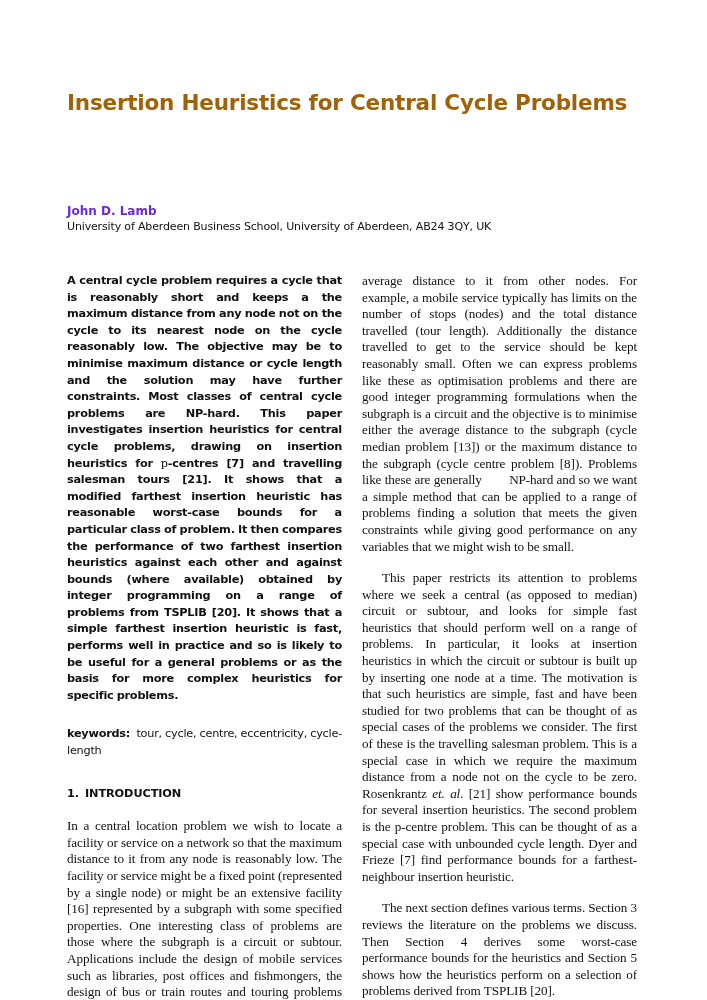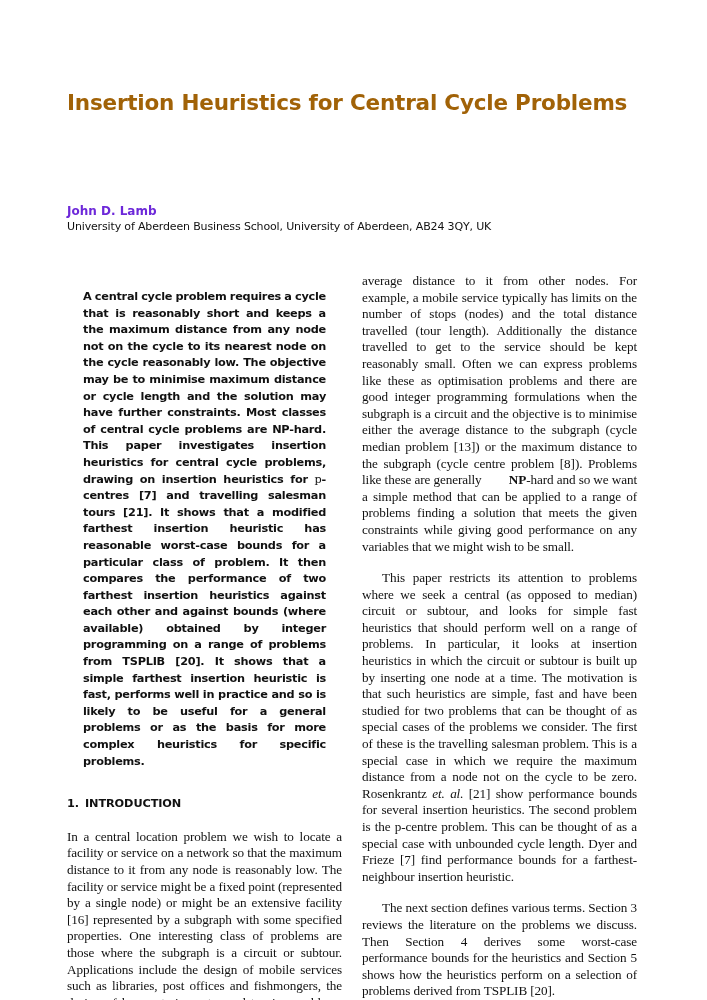--- a/index.html
+++ b/index.html
@@ -49,21 +49,21 @@
     }
     .col {
       position: absolute;
       top: 273px;
       width: 275px;
     }
     .col-left { left: 67px; }
     .col-right { left: 362px; }
 
     .abstract {
-      margin: 16px;
+      margin: 0;
       font-family: "DejaVu Sans", "Liberation Sans", sans-serif;
       font-weight: bold;
       font-size: 11.3px;
       line-height: 16.6px;
       text-align: justify;
       hyphens: auto;
       letter-spacing: -0.25px;
       word-spacing: -0.5px;
     }
     .abstract .ptext { font-family: "DejaVu Serif", serif; font-weight: normal; }
@@ -93,33 +93,34 @@
       margin: 0;
       font-family: "Liberation Serif", "DejaVu Serif", serif;
       font-size: 13.2px;
       line-height: 16.6px;
       text-align: justify;
       hyphens: auto;
       letter-spacing: -0.1px;
     }
     .intro-p { margin-top: 16px; }
     .col-right .body-p + .body-p { margin-top: 15px; text-indent: 20px; }
-    .np { font-weight: bold; margin-left: 24px; }
+    .np { font-weight: normal; margin-left: 24px; }
     .ital { font-style: italic; }
   </style>
 </head>
 <body>
 
 <h1 class="title">Insertion Heuristics for Central Cycle Problems</h1>
 <div class="author">John D. Lamb</div>
 <div class="affiliation">University of Aberdeen Business School, University of Aberdeen, AB24 3QY, UK</div>
 
 <div class="col col-left">
   <p class="abstract"><span>A central cycle problem requires a cycle that is reasonably short and keeps a the maximum distance from any node not on the cycle to its nearest node on the cycle reasonably low. The objective may be to minimise maximum distance or cycle length and the solution may have further constraints. Most classes of central cycle problems are NP-hard. This paper investigates insertion heuristics for central cycle problems, drawing on insertion heuristics for </span><span class="ptext">p</span><span>-centres [7] and travelling salesman tours [21]. It shows that a modified farthest insertion heuristic has reasonable worst-case bounds for a particular class of problem. It then compares the performance of two farthest insertion heuristics against each other and against bounds (where available) obtained by integer programming on a range of problems from TSPLIB [20]. It shows that a simple farthest insertion heuristic is fast, performs well in practice and so is likely to be useful for a general problems or as the basis for more complex heuristics for specific problems.</span></p>
 
+  <p class="keywords"><span class="kw-label">keywords:</span>&nbsp; <span>tour, cycle, centre, eccentricity, cycle-length</span></p>
 
   <h2 class="section-heading"><span class="num">1.</span><span>INTRODUCTION</span></h2>
 
   <p class="body-p intro-p" id="intro-left" style="text-align-last: justify;"><span>In a central location problem we wish to locate a facility or service on a network so that the maximum distance to it from any node is reasonably low. The facility or service might be a fixed point (represented by a single node) or might be an extensive facility [16] represented by a subgraph with some specified properties. One interesting class of problems are those where the subgraph is a circuit or subtour. Applications include the design of mobile services such as libraries, post offices and fishmongers, the design of bus or train routes and touring problems for theatre productions. Such problems may contain constraints on the length of the circuit or subtour, the number of nodes covered by it or the maximum or</span></p>
 </div>
 
 <div class="col col-right">
   <p class="body-p" id="intro-right"><span>average distance to it from other nodes. For example, a mobile service typically has limits on the number of stops (nodes) and the total distance travelled (tour length). Additionally the distance travelled to get to the service should be kept reasonably small. Often we can express problems like these as optimisation problems and there are good integer programming formulations when the subgraph is a circuit and the objective is to minimise either the average distance to the subgraph (cycle median problem [13]) or the maximum distance to the subgraph (cycle centre problem [8]). Problems like these are generally </span><span class="np">NP</span><span>-hard and so we want a simple method that can be applied to a range of problems finding a solution that meets the given constraints while giving good performance on any variables that we might wish to be small.</span></p>
   <p class="body-p"><span>This paper restricts its attention to problems where we seek a central (as opposed to median) circuit or subtour, and looks for simple fast heuristics that should perform well on a range of problems. In particular, it looks at insertion heuristics in which the circuit or subtour is built up by inserting one node at a time. The motivation is that such heuristics are simple, fast and have been studied for two problems that can be thought of as special cases of the problems we consider. The first of these is the travelling salesman problem. This is a special case in which we require the maximum distance from a node not on the cycle to be zero. Rosenkrantz </span><span class="ital">et. al.</span><span> [21] show performance bounds for several insertion heuristics. The second problem is the </span><span class="ptext">p</span><span>-centre problem. This can be thought of as a special case with unbounded cycle length. Dyer and Frieze [7] find performance bounds for a farthest-neighbour insertion heuristic.</span></p>
   <p class="body-p">The next section defines various terms. Section 3 reviews the literature on the problems we discuss. Then Section 4 derives some worst-case performance bounds for the heuristics and Section 5 shows how the heuristics perform on a selection of problems derived from TSPLIB [20].</p>

